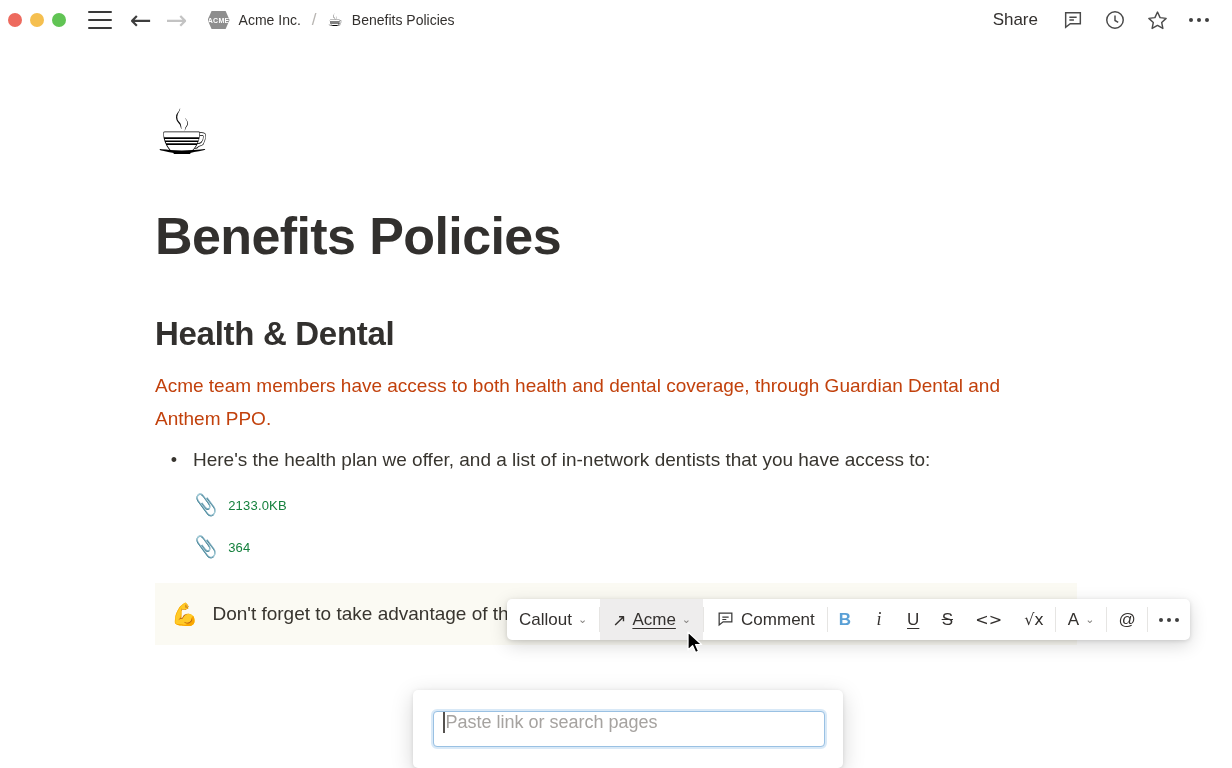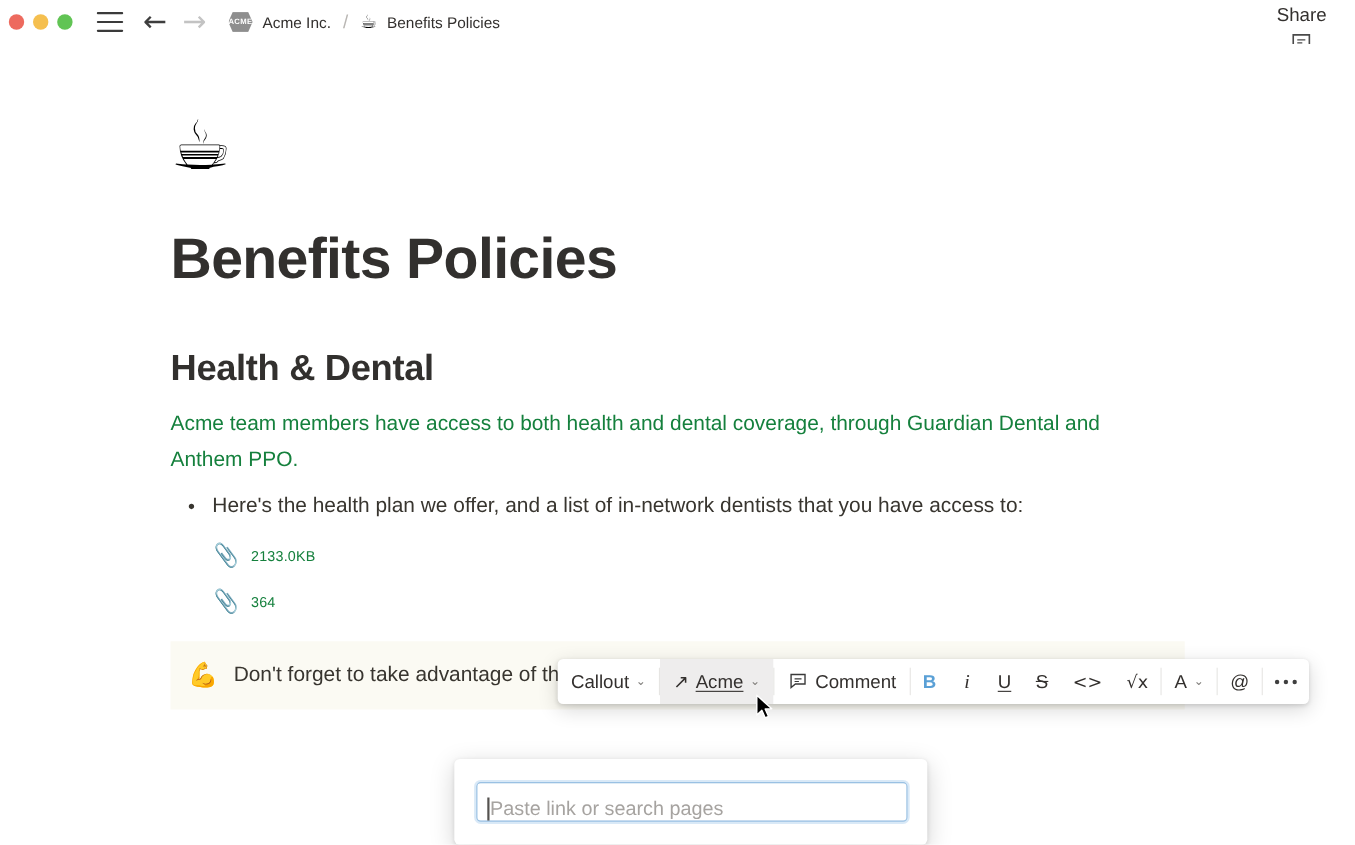--- a/index.html
+++ b/index.html
@@ -36,37 +36,37 @@
     font-size: 7px; font-weight: bold; letter-spacing: .3px;
     display: flex; align-items: center; justify-content: center;
     clip-path: polygon(18% 0,82% 0,100% 50%,82% 100%,18% 100%,0 50%);
     font-family: "Liberation Sans", sans-serif;
   }
   .crumb-text { font-size: 14px; color: #33302e; }
   .crumb-sep { font-size: 17px; color: #b9b6b3; margin: 0 2px; }
   .crumb-emoji { font-size: 17px; font-family: "DejaVu Sans", sans-serif; }
 
   .tb-right { position: absolute; right: 12px; top: 0; height: 40px;
-    display: flex; align-items: center; gap: 0; flex-direction: column; }
+    display: flex; align-items: center; gap: 0; }
   .tb-right > * { cursor: pointer; }
   .share-btn { font-size: 17px; color: #33302e; padding: 4px 14px; }
   .ic { width: 42px; height: 32px; display: flex; align-items: center; justify-content: center; color: #4a4a4a; }
   .dots-h { display: flex; gap: 4px; }
   .dots-h i { width: 4px; height: 4px; border-radius: 50%; background: #3f3f3f; display: block; }
 
   
   .page { position: absolute; left: 0; top: 40px; width: 1232px; height: 728px; background: #fff; }
   .page-inner { margin-left: 155px; width: 925px; position: relative; }
 
   .page-emoji { font-size: 62px; line-height: 1; margin-top: 62px; font-family: "DejaVu Sans", sans-serif;
     filter: saturate(0.55); }
   .page-title { font-size: 52px; font-weight: bold; color: #32302e; letter-spacing: -0.6px;
     margin-top: 42px; }
   .h2 { font-size: 33px; font-weight: bold; color: #32302e; margin-top: 49px; letter-spacing: -0.3px; }
-  .para { font-size: 19px; color: #15803d; line-height: 33px; margin-top: 16px; width: 910px; }
+  .para { font-size: 19px; color: #c2410c; line-height: 33px; margin-top: 16px; width: 910px; }
 
   .bullet-row { display: flex; margin-top: 10px; font-size: 19px; color: #38352f; line-height: 30px; }
   .bullet-dot { width: 38px; text-align: center; font-size: 18px; color: #38352f; }
   .attach { display: flex; align-items: center; margin-top: 18px; margin-left: 38px; gap: 9px; }
   .clip { font-size: 21px; color: #45423d; font-family: "DejaVu Sans", sans-serif; transform: scaleX(0.85); }
   .attach-name { font-size: 19px; color: #38352f; }
   .attach-size { font-size: 13px; color: #15803d; letter-spacing: .2px; }
 
   .callout {
     margin-top: 24px; width: 922px; min-height: 62px; background: #fbfaf3;
@@ -102,21 +102,21 @@
   .link-pop {
     position: absolute; left: 413px; top: 690px; width: 430px; height: 78px;
     background: #fff; border-radius: 5px;
     box-shadow: 0 1px 4px rgba(0,0,0,.10), 0 6px 22px rgba(0,0,0,.17);
     z-index: 50; padding: 21px 20px;
   }
   .link-input {
     width: 392px; height: 36px; border: 1px solid #a8c8e4; border-radius: 4px;
     outline: 3px solid rgba(120,175,225,.28); outline-offset: -1px;
     background: #fff; font-size: 18px; color: #86837f; padding: 0 26px 0 9px;
-    font-family: "Liberation Sans", sans-serif; display: flex; align-items: flex-end;
+    font-family: "Liberation Sans", sans-serif; display: flex; align-items: flex-start;
   }
   .caret { display: inline-block; width: 1.5px; height: 21px; background: #55524f; margin-right: 1px; }
   .ph { color: #a6a3a0; }
 
   
   .cursor { position: absolute; left: 687px; top: 631px; z-index: 90; pointer-events: none; }
 </style>
 </head>
 <body>
 

